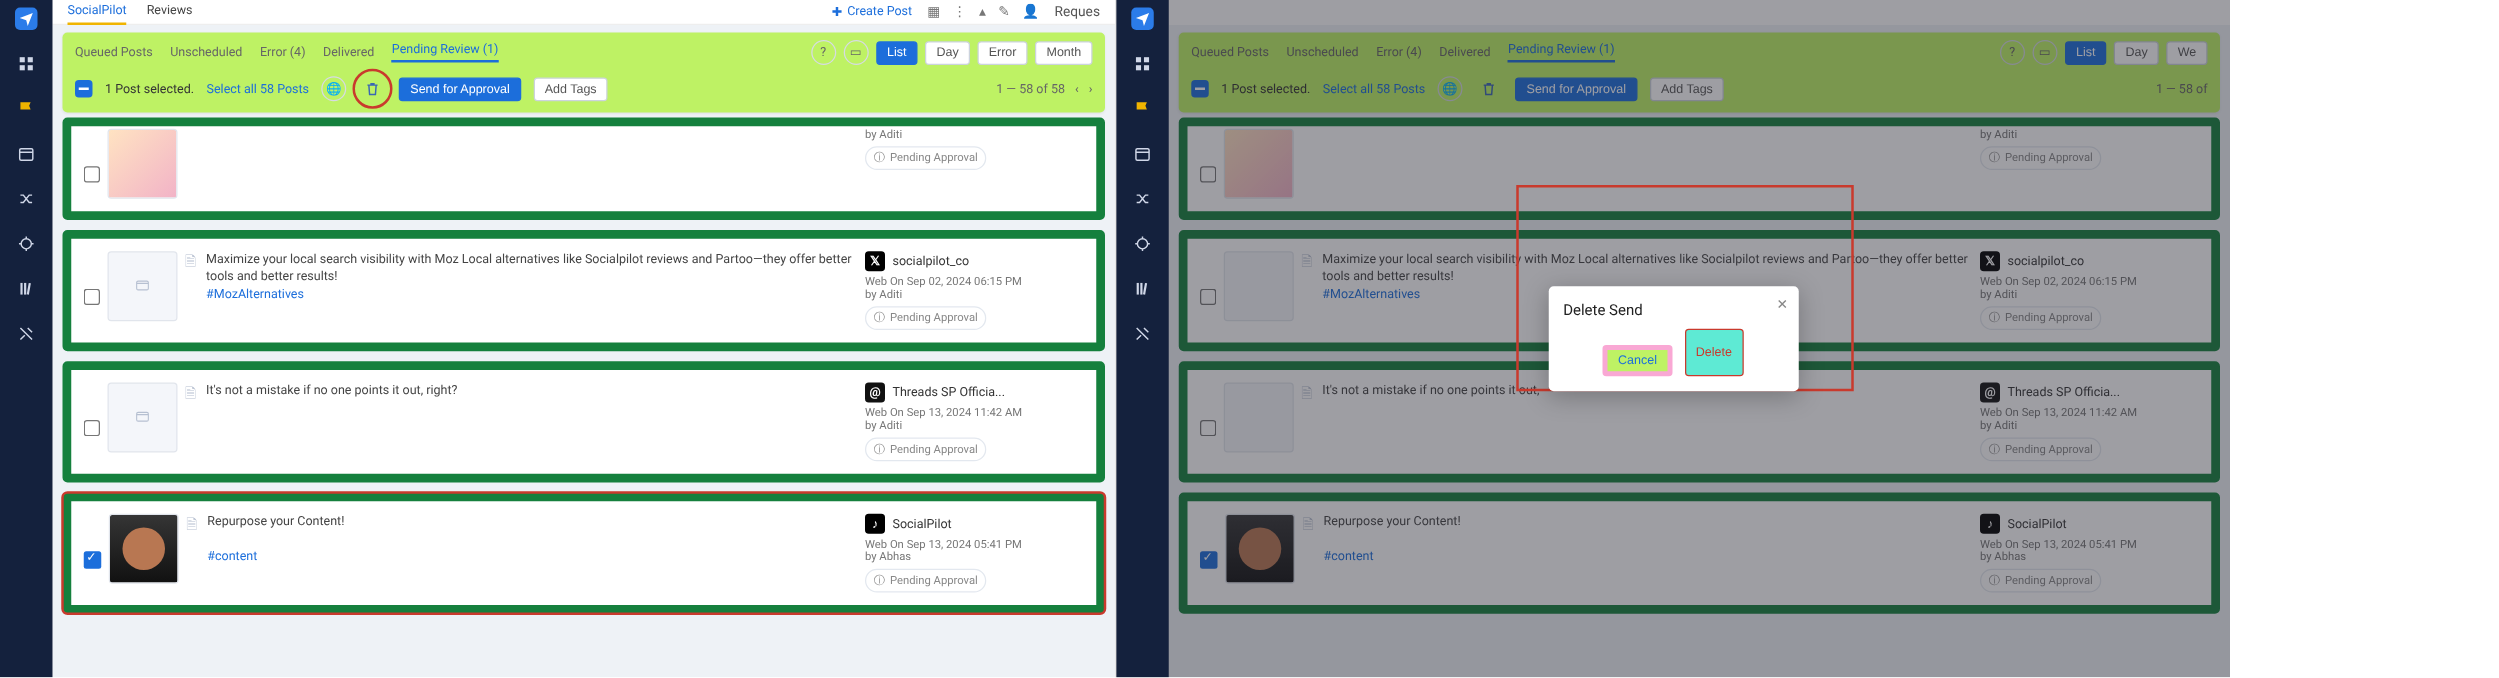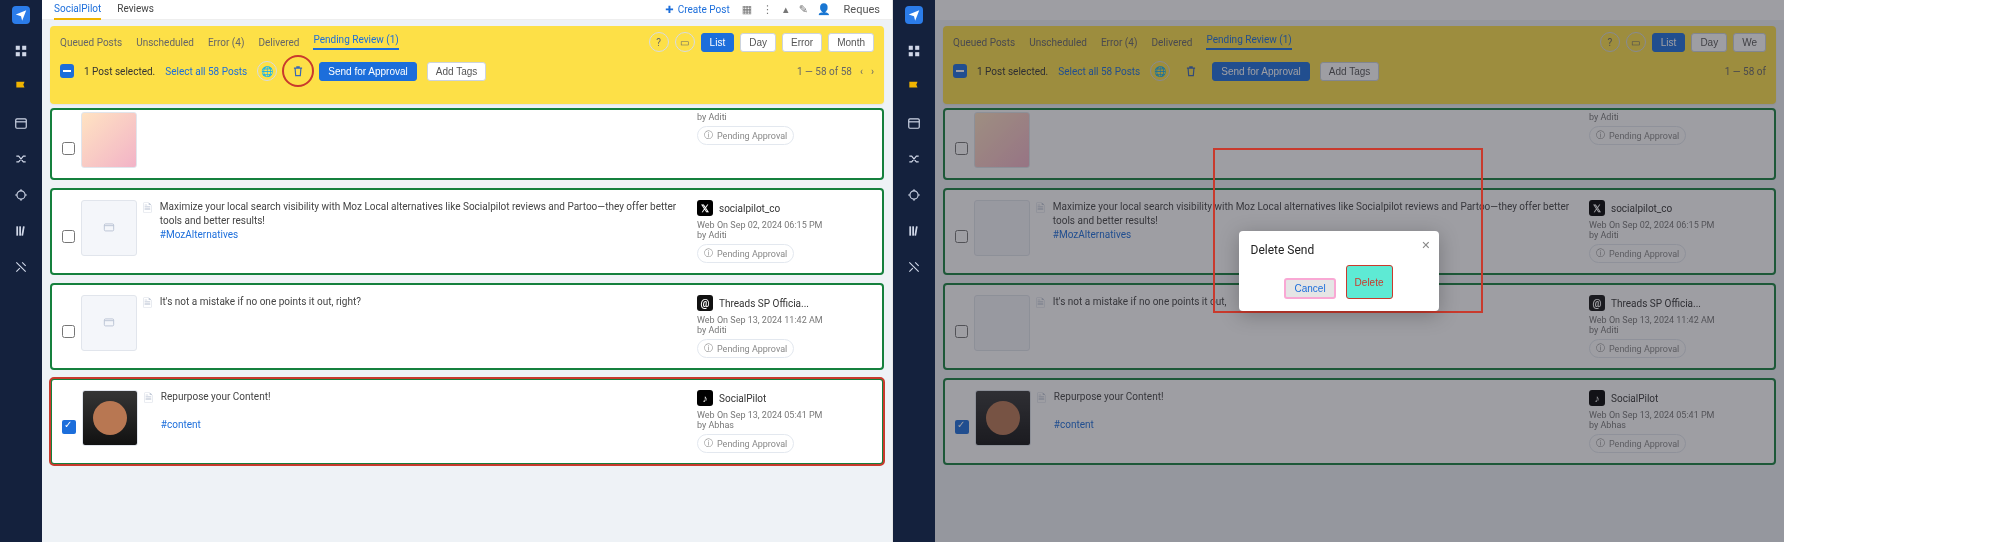--- a/index.html
+++ b/index.html
@@ -12,39 +12,39 @@
   .sidebar .nav-icon { width:18px; height:18px; color:#d0d7e8; display:flex; align-items:center; justify-content:center; }
   .sidebar .nav-icon.logo { background:#2b7ce9; color:#fff; border-radius:4px; padding:2px;}
   .topbar { position:absolute; top:0; left:42px; right:0; height:20px; display:flex; align-items:center; padding:0 12px; background:#fff; border-bottom:1px solid #eee; z-index:2;}
   .tabs-primary { display:flex; gap:16px; }
   .tabs-primary span { font-size:10px; color:#444; padding:4px 0; }
   .tabs-primary span.active { color:#1c6edb; border-bottom:2px solid #f0b400; }
   .topbar .spacer { flex:1; }
   .create-post { color:#1c6edb; font-size:10px; display:flex; align-items:center; gap:4px;}
   .top-icons { display:flex; gap:10px; margin-left:12px; color:#777;}
   .content { position:absolute; top:20px; left:42px; right:0; bottom:0; background:#eef2f6; overflow:hidden; }
-  .toolbar-card { margin:6px 8px 0 8px; background:#fde047; border-radius:4px; box-shadow:0 1px 2px rgba(0,0,0,0.06); padding:6px 10px 22px 10px; }
+  .toolbar-card { margin:6px 8px 0 8px; background:#bef264; border-radius:4px; box-shadow:0 1px 2px rgba(0,0,0,0.06); padding:6px 10px 8px 10px; }
   .filter-tabs { display:flex; gap:14px; align-items:center; }
   .filter-tabs span { font-size:10px; color:#666; cursor:default; }
   .filter-tabs span.active { color:#1c6edb; border-bottom:2px solid #1c6edb; padding-bottom:3px; }
   .view-switch { margin-left:auto; display:flex; align-items:center; gap:6px;}
   .btn { border:1px solid #ccd3dd; background:#fff; border-radius:3px; padding:3px 8px; font-size:10px; color:#555; }
   .btn.primary { background:#1c6edb; color:#fff; border-color:#1c6edb; }
   .btn.list-active { background:#1c6edb; color:#fff; border-color:#1c6edb;}
   .round-icon { width:20px; height:20px; border:1px solid #d6dbe3; border-radius:50%; display:flex; align-items:center; justify-content:center; color:#777; font-size:10px;}
   .actionbar { display:flex; align-items:center; gap:10px; margin-top:8px; }
   .actionbar .sel-check { width:14px; height:14px; background:#1c6edb; border-radius:3px; position:relative;}
   .actionbar .sel-check::after { content:""; position:absolute; left:3px; right:3px; top:6px; height:2px; background:#fff;}
   .actionbar .sel-text { font-size:10px; }
   .actionbar .link { color:#1c6edb; cursor:pointer; font-size:10px;}
   .trash-wrap { position:relative; width:22px; height:22px; display:flex; align-items:center; justify-content:center; color:#3a67b4;}
   .circle-highlight { position:absolute; width:32px; height:32px; border:2px solid #c93a2d; border-radius:50%; top:-5px; left:-5px;}
   .pager { margin-left:auto; display:flex; align-items:center; gap:8px; font-size:10px; color:#666;}
   .post-list { margin:4px 8px; }
-  .post-card { background:#fff; border:2px solid #15803d; border-radius:4px; padding:10px; display:flex; gap:6px; margin-bottom:8px; position:relative; }
+  .post-card { background:#fff; border:7px solid #15803d; border-radius:4px; padding:10px; display:flex; gap:6px; margin-bottom:8px; position:relative; }
   .post-card input.chk { width:13px; height:13px; margin-top:30px; }
   .post-card.checked .chk-box { width:14px; height:14px; background:#1c6edb; border-radius:2px; margin-top:30px; position:relative;}
   .post-card.checked .chk-box::after { content:"✓"; color:#fff; font-size:10px; position:absolute; left:2px; top:-1px;}
   .thumb { width:56px; height:56px; background:#f4f6fa; border:1px solid #e1e5ec; border-radius:3px; display:flex; align-items:center; justify-content:center; color:#b6c0d1; font-size:18px;}
   .thumb.img { background: linear-gradient(135deg,#ffe3c2,#f2b3c7); }
   .thumb.person { background: linear-gradient(#353535,#111); }
   .thumb.person::after { content:""; width:34px; height:34px; background:#b87752; border-radius:50%;}
   .post-body { flex:1; display:flex; gap:8px;}
   .post-text { flex:1; font-size:10px; color:#444; line-height:1.4;}
   .post-text .hashtag { color:#1c6edb; }
@@ -58,21 +58,21 @@
   .pill { display:inline-flex; align-items:center; gap:4px; border:1px solid #e3e8ef; border-radius:10px; padding:2px 6px; margin-top:4px; font-size:9px; color:#888;}
   .post-card.selected { outline:2px solid #c93a2d; outline-offset:-1px; }
   .red-box { position:absolute; border:2px solid #c93a2d; pointer-events:none; }
   
   .modal-mask { position:absolute; inset:0; background:transparent; z-index:5; display:flex; align-items:center; justify-content:center;}
   .modal { width:200px; background:#fff; border-radius:4px; box-shadow:0 4px 20px rgba(0,0,0,0.25); padding:12px; position:relative;}
   .modal-title { font-size:12px; color:#222; margin-bottom:8px;}
   .modal-close { position:absolute; top:8px; right:8px; color:#888; cursor:pointer;}
   .modal-body { font-size:9px; color:#555; line-height:1.4; margin-bottom:10px;}
   .modal-actions { display:flex; justify-content:center; gap:10px;}
-  .btn.outline-blue { border:2px solid #f9a8d4; color:#1c6edb; background:#e5e5e5;margin-top:13px;}
+  .btn.outline-blue { border:4px solid #f9a8d4; color:#1c6edb; background:#bef264;margin-top:13px;}
   .btn.outline-red  { border:1px solid #c93a2d; color:#c93a2d; background:#5eead4;}
   svg { width:14px; height:14px; }
 </style>
 </head>
 <body>
 
 <div class="panels">
 
   <div class="panel">
 

